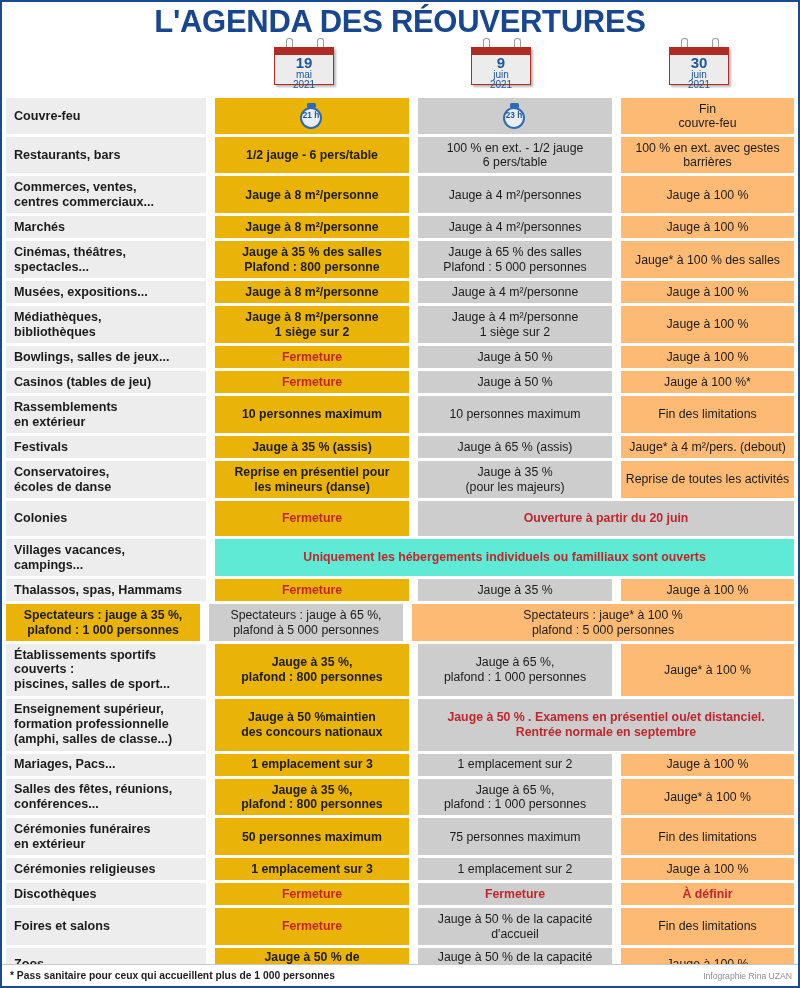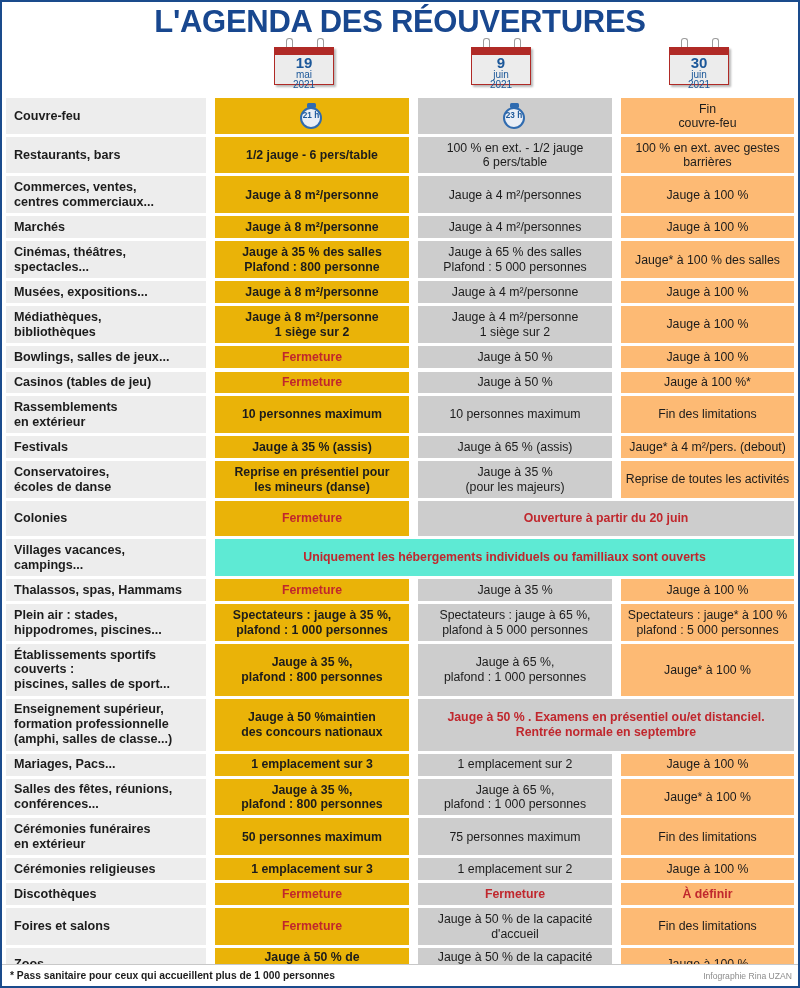--- a/index.html
+++ b/index.html
@@ -321,21 +321,21 @@
         <div class="cell c-1">Jauge à 8 m²/personne<br>1 siège sur 2</div>
         <div class="cell c-2">Jauge à 4 m²/personne<br>1 siège sur 2</div>
         <div class="cell c-3">Jauge à 100 %</div>
       </div>
       <div class="row" style="height: 22.0506px;">
         <div class="cell c-label">Bowlings, salles de jeux...</div>
         <div class="cell c-1 closed">Fermeture</div>
         <div class="cell c-2">Jauge à 50 %</div>
         <div class="cell c-3">Jauge à 100 %</div>
       </div>
-      <div class="row" style="height: 22.0506px; align-items: center;">
+      <div class="row" style="height: 22.0506px;">
         <div class="cell c-label">Casinos (tables de jeu)</div>
         <div class="cell c-1 closed">Fermeture</div>
         <div class="cell c-2">Jauge à 50 %</div>
         <div class="cell c-3">Jauge à 100 %*</div>
       </div>
       <div class="row" style="height: 36.91px;">
         <div class="cell c-label">Rassemblements<br>en extérieur</div>
         <div class="cell c-1">10 personnes maximum</div>
         <div class="cell c-2">10 personnes maximum</div>
         <div class="cell c-3">Fin des limitations</div>
@@ -361,21 +361,20 @@
         <div class="cell c-label">Villages vacances,<br>campings...</div>
         <div class="cell c-span123 redtxt">Uniquement les hébergements individuels ou familliaux sont ouverts</div>
       </div>
       <div class="row" style="height: 22.0506px;">
         <div class="cell c-label">Thalassos, spas, Hammams</div>
         <div class="cell c-1 closed">Fermeture</div>
         <div class="cell c-2">Jauge à 35 %</div>
         <div class="cell c-3">Jauge à 100 %</div>
       </div>
       <div class="row" style="height: 36.91px;">
-        <div class="cell c-label">Plein air : stades,<br>hippodromes, piscines...</div>
         <div class="cell c-1">Spectateurs : jauge à 35 %,<br>plafond : 1 000 personnes</div>
         <div class="cell c-2">Spectateurs : jauge à 65 %,<br>plafond à  5 000 personnes</div>
         <div class="cell c-3">Spectateurs : jauge* à 100 %<br>plafond : 5 000 personnes</div>
       </div>
       <div class="row" style="height: 51.7694px;">
         <div class="cell c-label">Établissements sportifs couverts :<br>piscines, salles de sport...</div>
         <div class="cell c-1">Jauge à 35 %,<br>plafond : 800 personnes</div>
         <div class="cell c-2">Jauge à 65 %,<br>plafond : 1 000 personnes</div>
         <div class="cell c-3">Jauge* à 100 %</div>
       </div>

